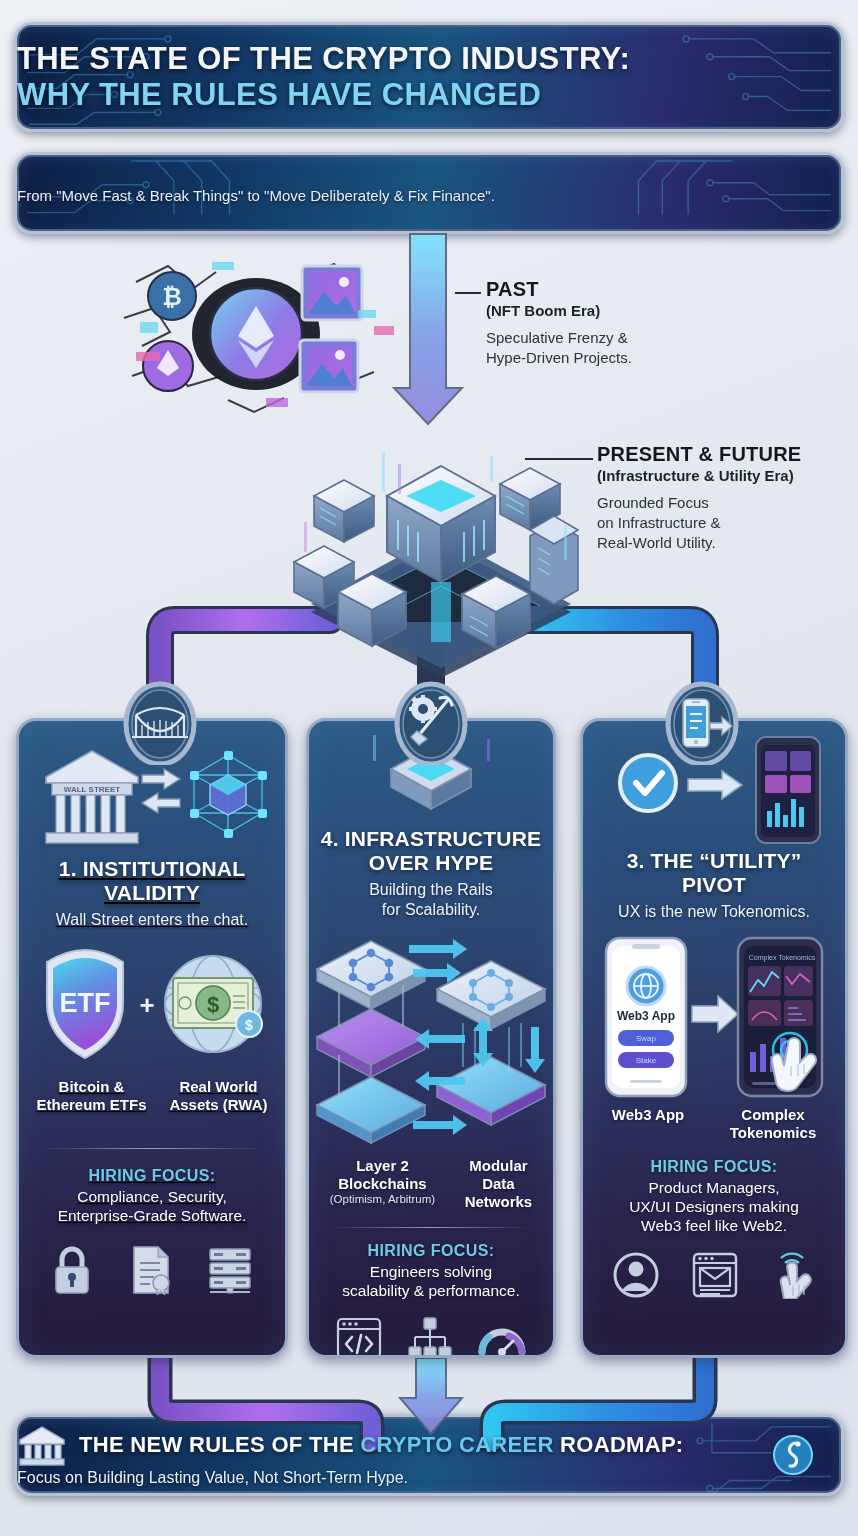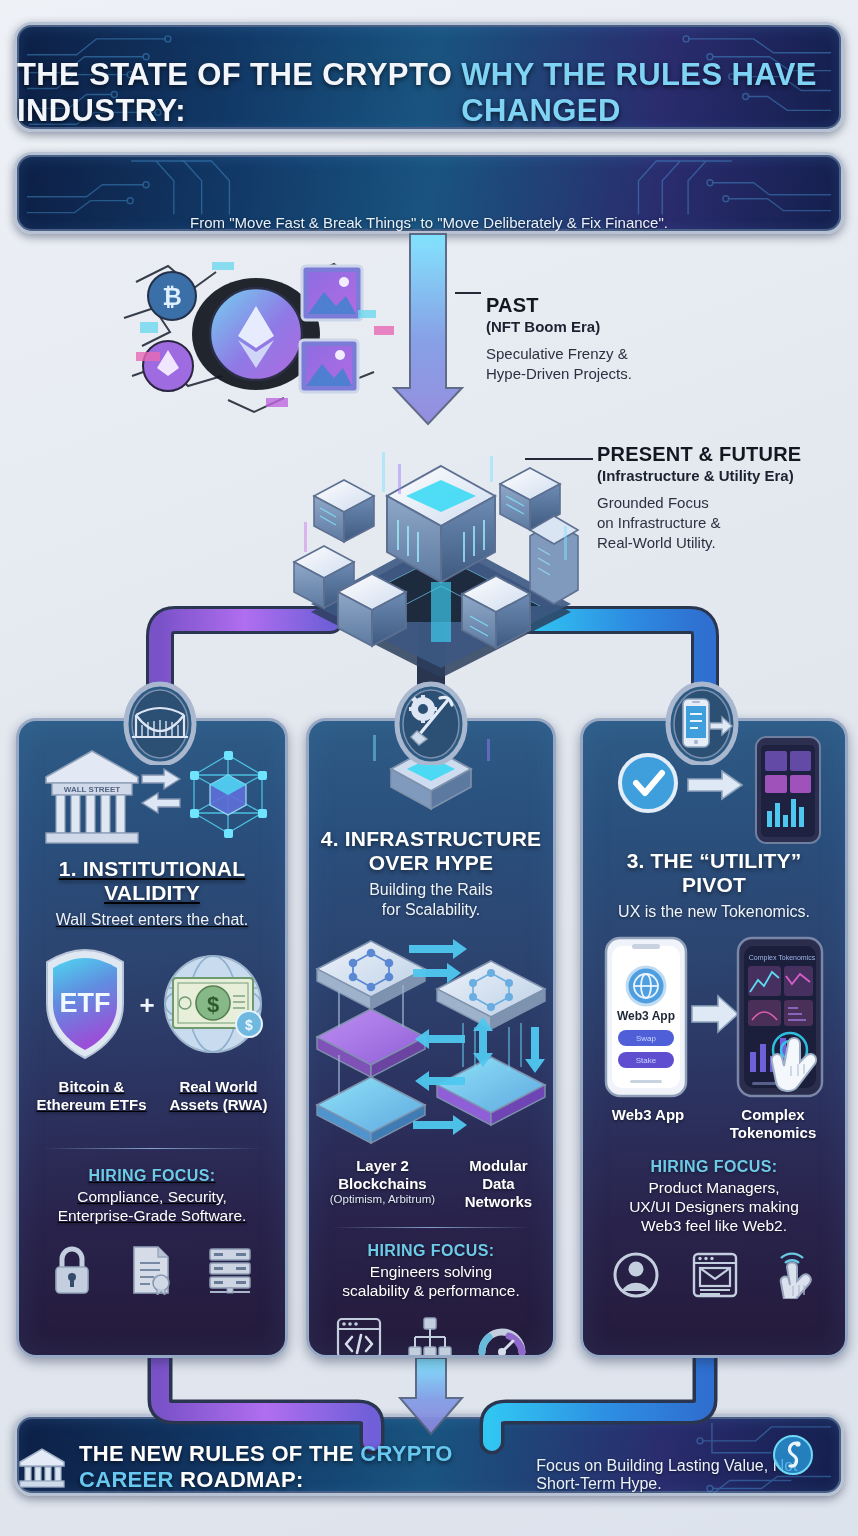--- a/index.html
+++ b/index.html
@@ -13,21 +13,21 @@
   
   .banner {
     position:absolute; border-radius:18px;
     background:linear-gradient(100deg,#0d1f45 0%,#123a68 28%,#19547f 50%,#2a2c6e 78%,#141f4d 100%);
     border:3px solid #b6c2d4;
     box-shadow:0 3px 10px rgba(20,30,60,.45), inset 0 0 0 2px #4a5f85, inset 0 2px 16px rgba(90,180,255,.18);
     overflow:hidden;
   }
   .banner .circuit { position:absolute; inset:0; opacity:.55; pointer-events:none; }
   .banner .inner { position:relative; z-index:3; height:100%; display:flex;
-    flex-direction:row; align-items:flex-end; justify-content:center; }
+    flex-direction:column; align-items:flex-start; justify-content:center; }
 
   #title-banner { left:14px; top:22px; width:830px; height:110px; }
   #title-line1 { font-size:31px; font-weight:bold; color:#f2f6fb; letter-spacing:.4px;
     text-shadow:0 2px 5px rgba(0,0,0,.65); line-height:1.16; }
   #title-line2 { font-size:31px; font-weight:bold; color:#7fd4f5; letter-spacing:.4px;
     text-shadow:0 2px 5px rgba(0,0,0,.65); line-height:1.16; }
 
   #evo-banner { left:14px; top:152px; width:830px; height:82px; }
   #evo-head { font-size:20px; font-weight:bold; color:#ffffff; letter-spacing:.5px;
     text-shadow:0 2px 4px rgba(0,0,0,.6); }
@@ -41,21 +41,21 @@
   #footer-sub { font-size:16px; color:#eaf2fa; margin-top:3px; text-shadow:0 1px 3px rgba(0,0,0,.6); }
   #bank-icon { width:50px; height:42px; flex:0 0 auto; }
   #footer-logo { position:absolute; right:26px; top:50%; transform:translateY(-50%);
     width:44px; height:44px; z-index:4; }
 
   
   .era { position:absolute; z-index:6; color:#1d2330; }
   .era .h { font-size:20px; font-weight:bold; letter-spacing:.2px; color:#121722; }
   .era .sub { font-size:15px; font-weight:bold; color:#1b2230; margin-top:1px; }
   .era .body { font-size:15px; color:#2a3140; margin-top:9px; line-height:1.32; }
-  #era-past { left:486px; top:294px; width:260px; }
+  #era-past { left:486px; top:278px; width:260px; }
   #era-present { left:597px; top:443px; width:250px; }
   .leader { position:absolute; height:2px; background:#222a38; z-index:6; }
   #leader-past { left:455px; top:292px; width:26px; }
   #leader-present { left:525px; top:458px; width:68px; }
 
   
   svg.layer { position:absolute; left:0; top:0; width:858px; height:1536px;
     z-index:2; pointer-events:none; }
 
   

